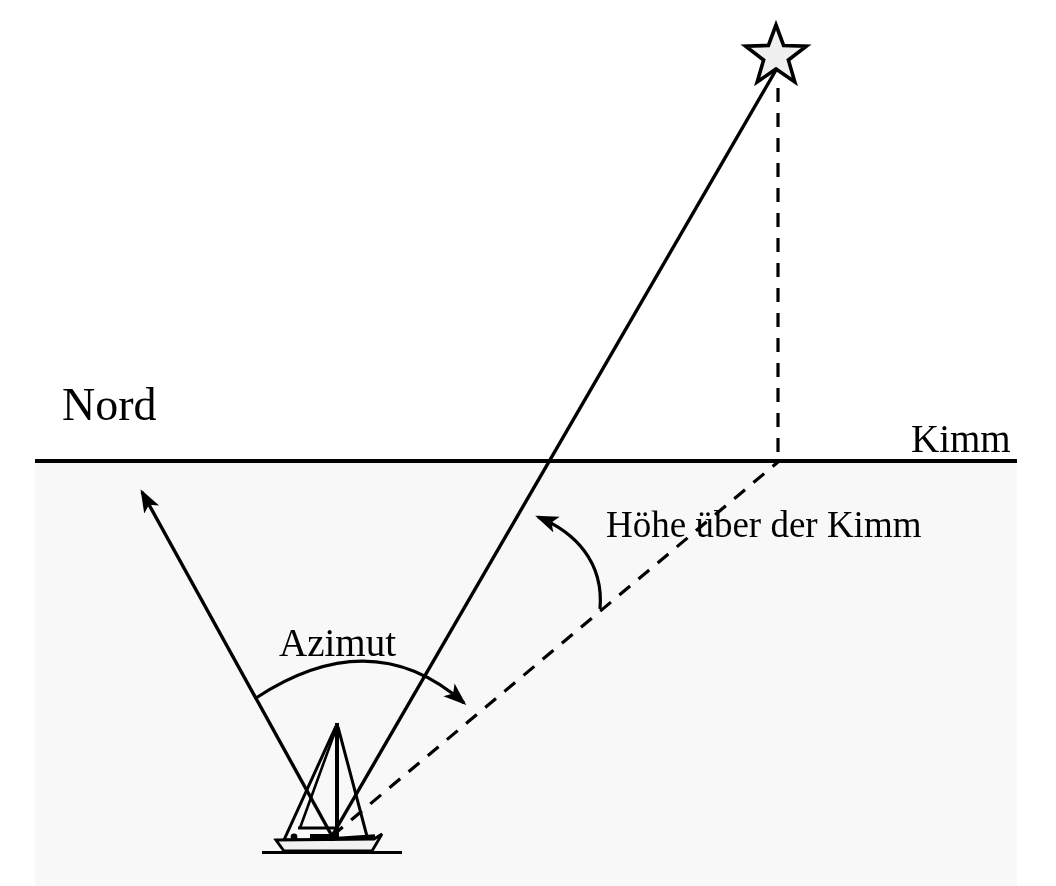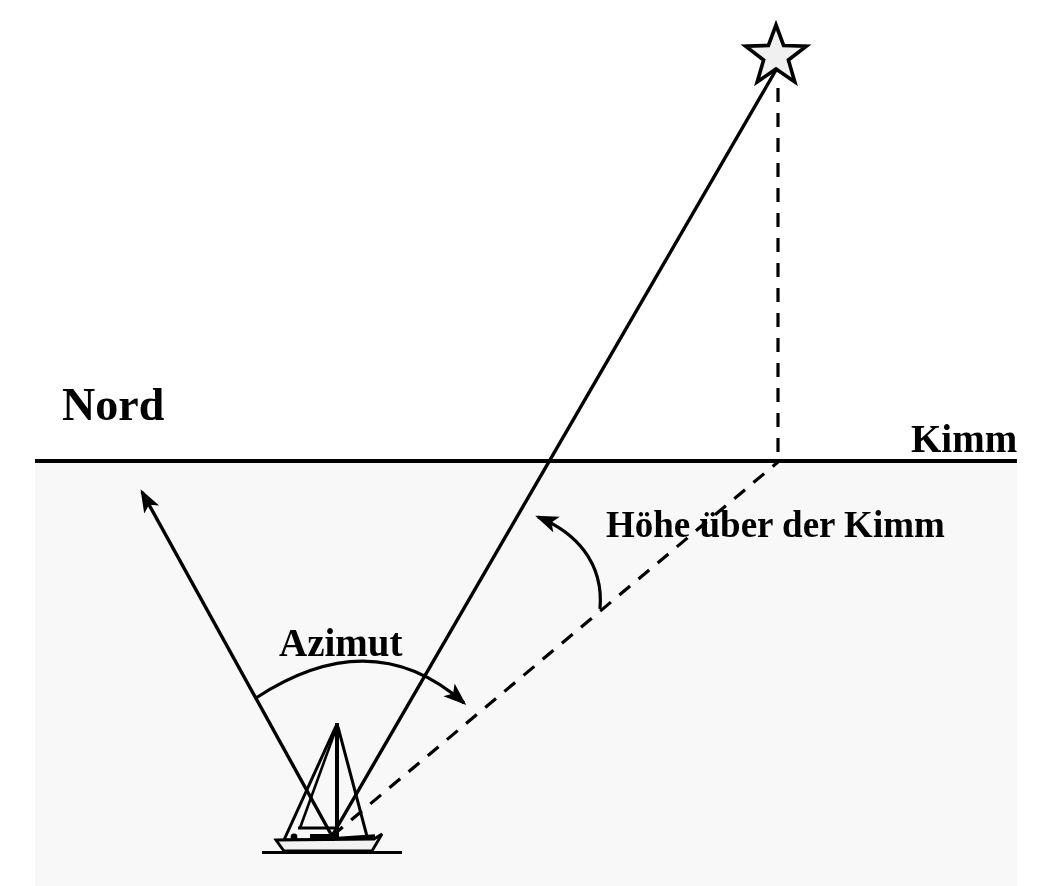--- a/index.html
+++ b/index.html
@@ -7,21 +7,20 @@
     padding: 0;
     background: #ffffff;
   }
   #stage {
     position: relative;
     width: 1056px;
     height: 886px;
     background: #ffffff;
     overflow: hidden;
     font-family: "Liberation Serif", serif;
-    font-weight: bold;
   }
   #stage svg {
     position: absolute;
     top: 0;
     left: 0;
     display: block;
   }
   .stroke-line {
     stroke: #000000;
     fill: none;

